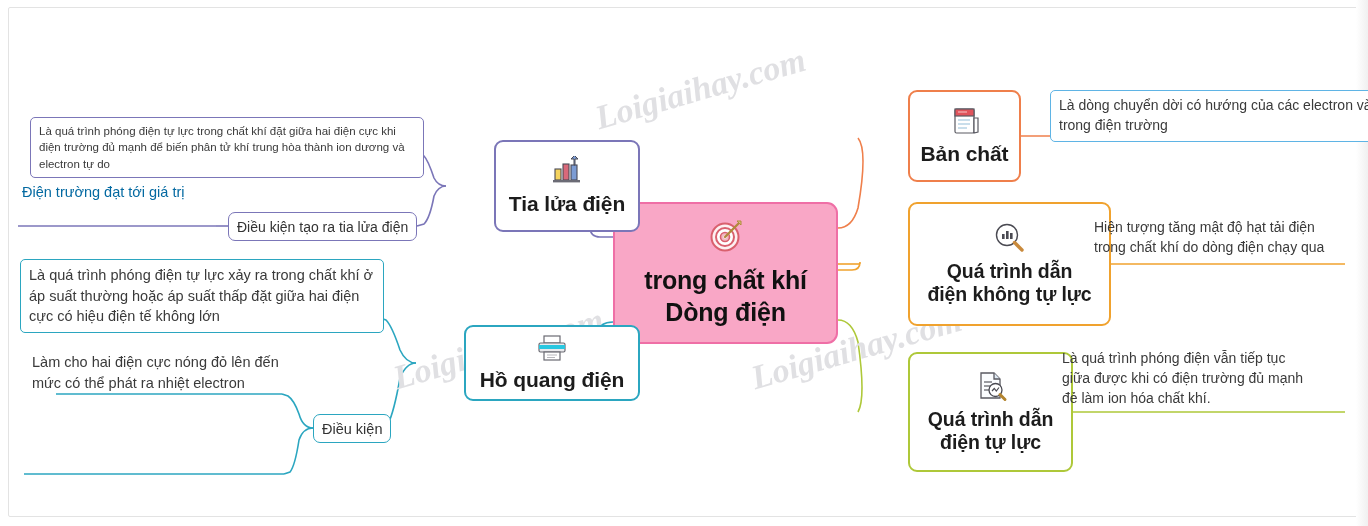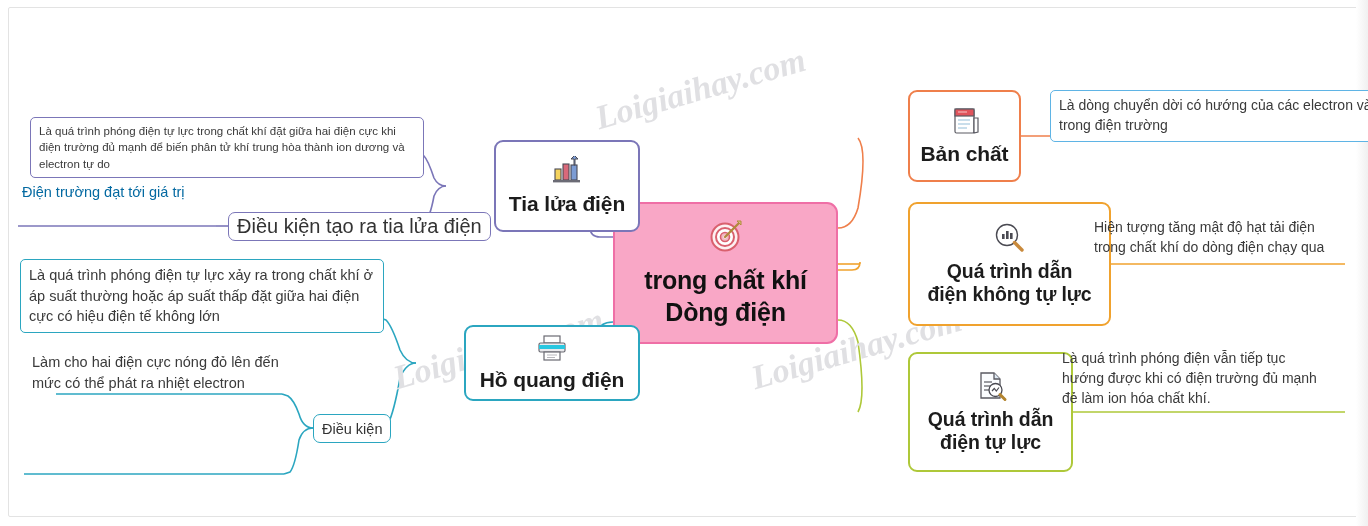--- a/index.html
+++ b/index.html
@@ -207,21 +207,21 @@
         <rect x="21" y="9" width="6" height="15" fill="#7c9cd4" stroke="#4a4a55" stroke-width="1.1"></rect>
         <path d="M 24 9 L 24 3 L 21 3 L 24.5 -0.5 L 28 3 L 25 3 L 25 9 Z" fill="#7c9cd4" stroke="#4a4a55" stroke-width="1"></path>
         <rect x="3" y="24" width="27" height="2.4" fill="#6b6b75"></rect>
       </svg>
     </span>
     <div class="node-label" style="font-size:21px;">Tia lửa điện</div>
   </div>
 
   <div class="leaf boxed" style="left:30px; top:117px; width:394px; font-size:11.5px; border-color:#7b76b8;">Là quá trình phóng điện tự lực trong chất khí đặt giữa hai điện cực khi điện trường đủ mạnh để biến phân tử khí trung hòa thành ion dương và electron tự do</div>
 
-  <div class="pill" style="left:228px; top:212px; height:29px; font-size:20px; border-color:#7b76b8;">Điều kiện tạo ra tia lửa điện</div>
+  <div class="pill" style="left:228px; top:212px; height:29px; font-size:14px; border-color:#7b76b8;">Điều kiện tạo ra tia lửa điện</div>
 
   <div class="leaf plain" style="left:18px; top:180px; width:200px; font-size:14.5px; color:#0369a1;">
     <div>Điện trường đạt tới giá trị</div>
   </div>
 
   <div class="node" style="left:416px; top:325px; width:176px; height:76px; border-color:#2ba6c0;">
     <span class="node-icon">
       <svg width="34" height="28" viewBox="0 0 34 28">
         <rect x="9" y="2" width="16" height="7" fill="#ffffff" stroke="#6a6a72" stroke-width="1.2"></rect>
         <rect x="4" y="9" width="26" height="9" rx="1.5" fill="#e9e9ec" stroke="#6a6a72" stroke-width="1.2"></rect>
@@ -289,17 +289,17 @@
         <path d="M 18 21 L 20.3 18.5 L 22.3 21 L 25 17.5" fill="none" stroke="#4a4a52" stroke-width="1.2"></path>
         <line x1="26" y1="24.5" x2="31" y2="29.5" stroke="#b3842f" stroke-width="3" stroke-linecap="round"></line>
       </svg>
     </span>
     <div class="node-label" style="font-size:19.5px;">Quá trình dẫn</div>
     <div class="node-label" style="font-size:19.5px;">điện tự lực</div>
   </div>
 
   <div class="leaf plain" style="left:1058px; top:347px; width:290px; font-size:14px;">
     <div>Là quá trình phóng điện vẫn tiếp tục</div>
-    <div>hướng được khi có điện trường đủ mạnh</div>
+    <div>giữa được khi có điện trường đủ mạnh</div>
     <div>đẻ làm ion hóa chất khí.</div>
   </div>
 
 </div>
 
 </body></html>

